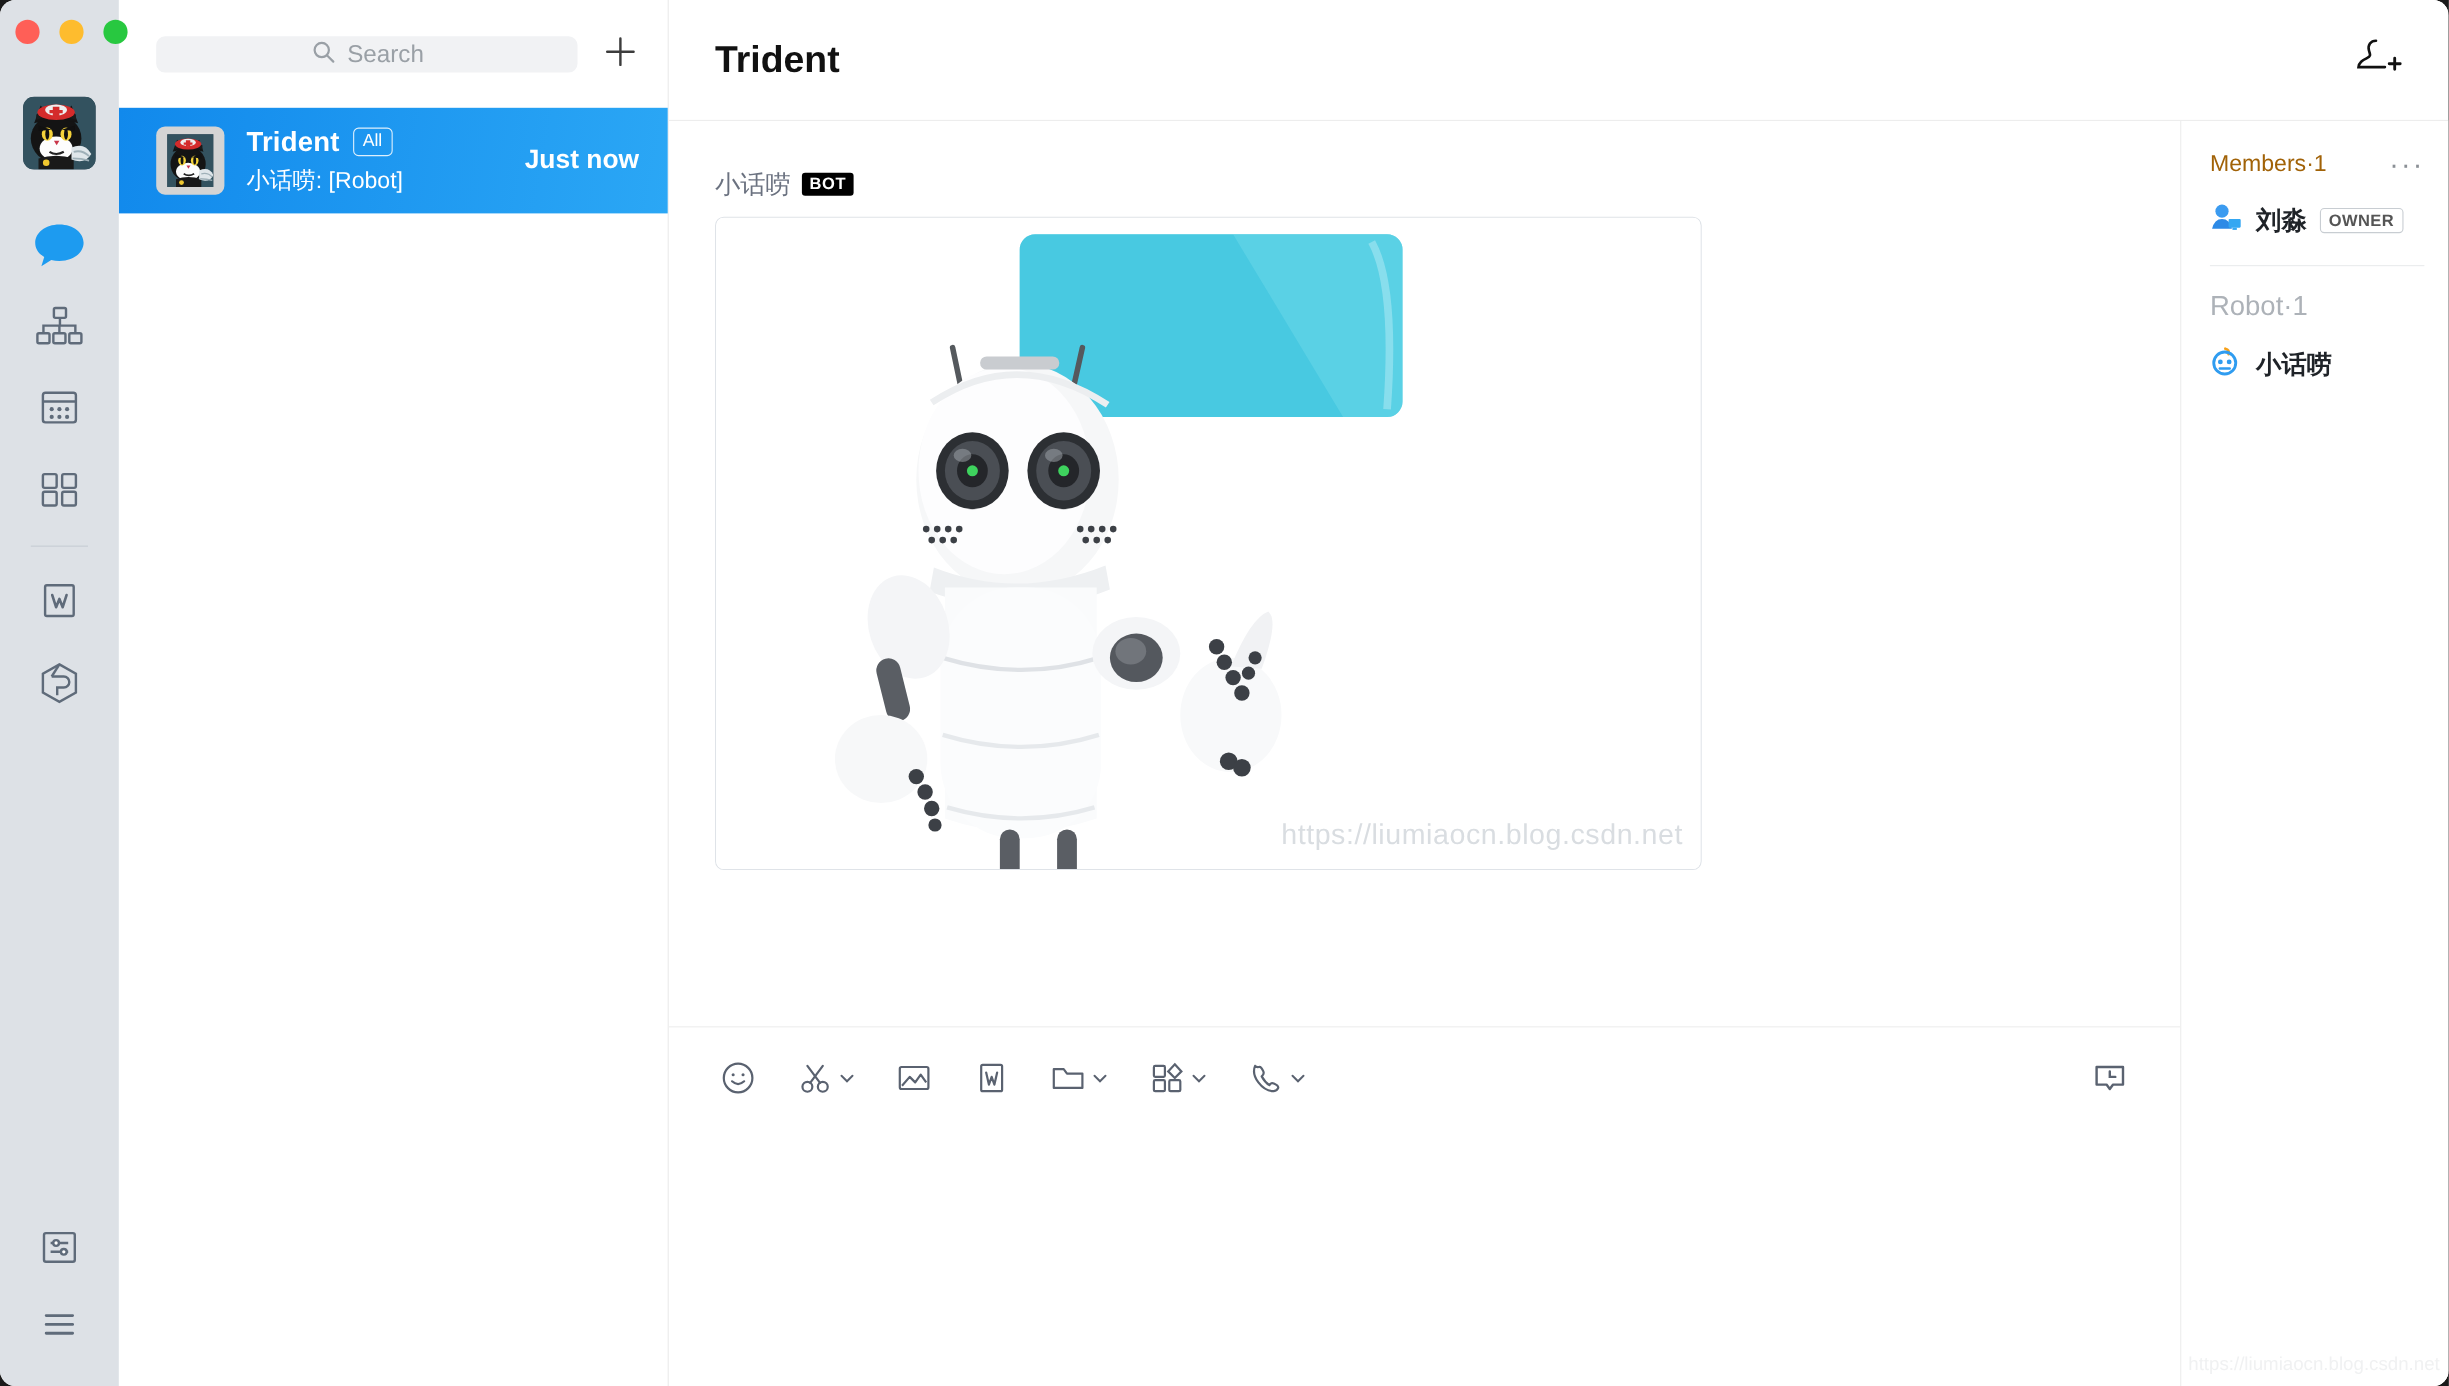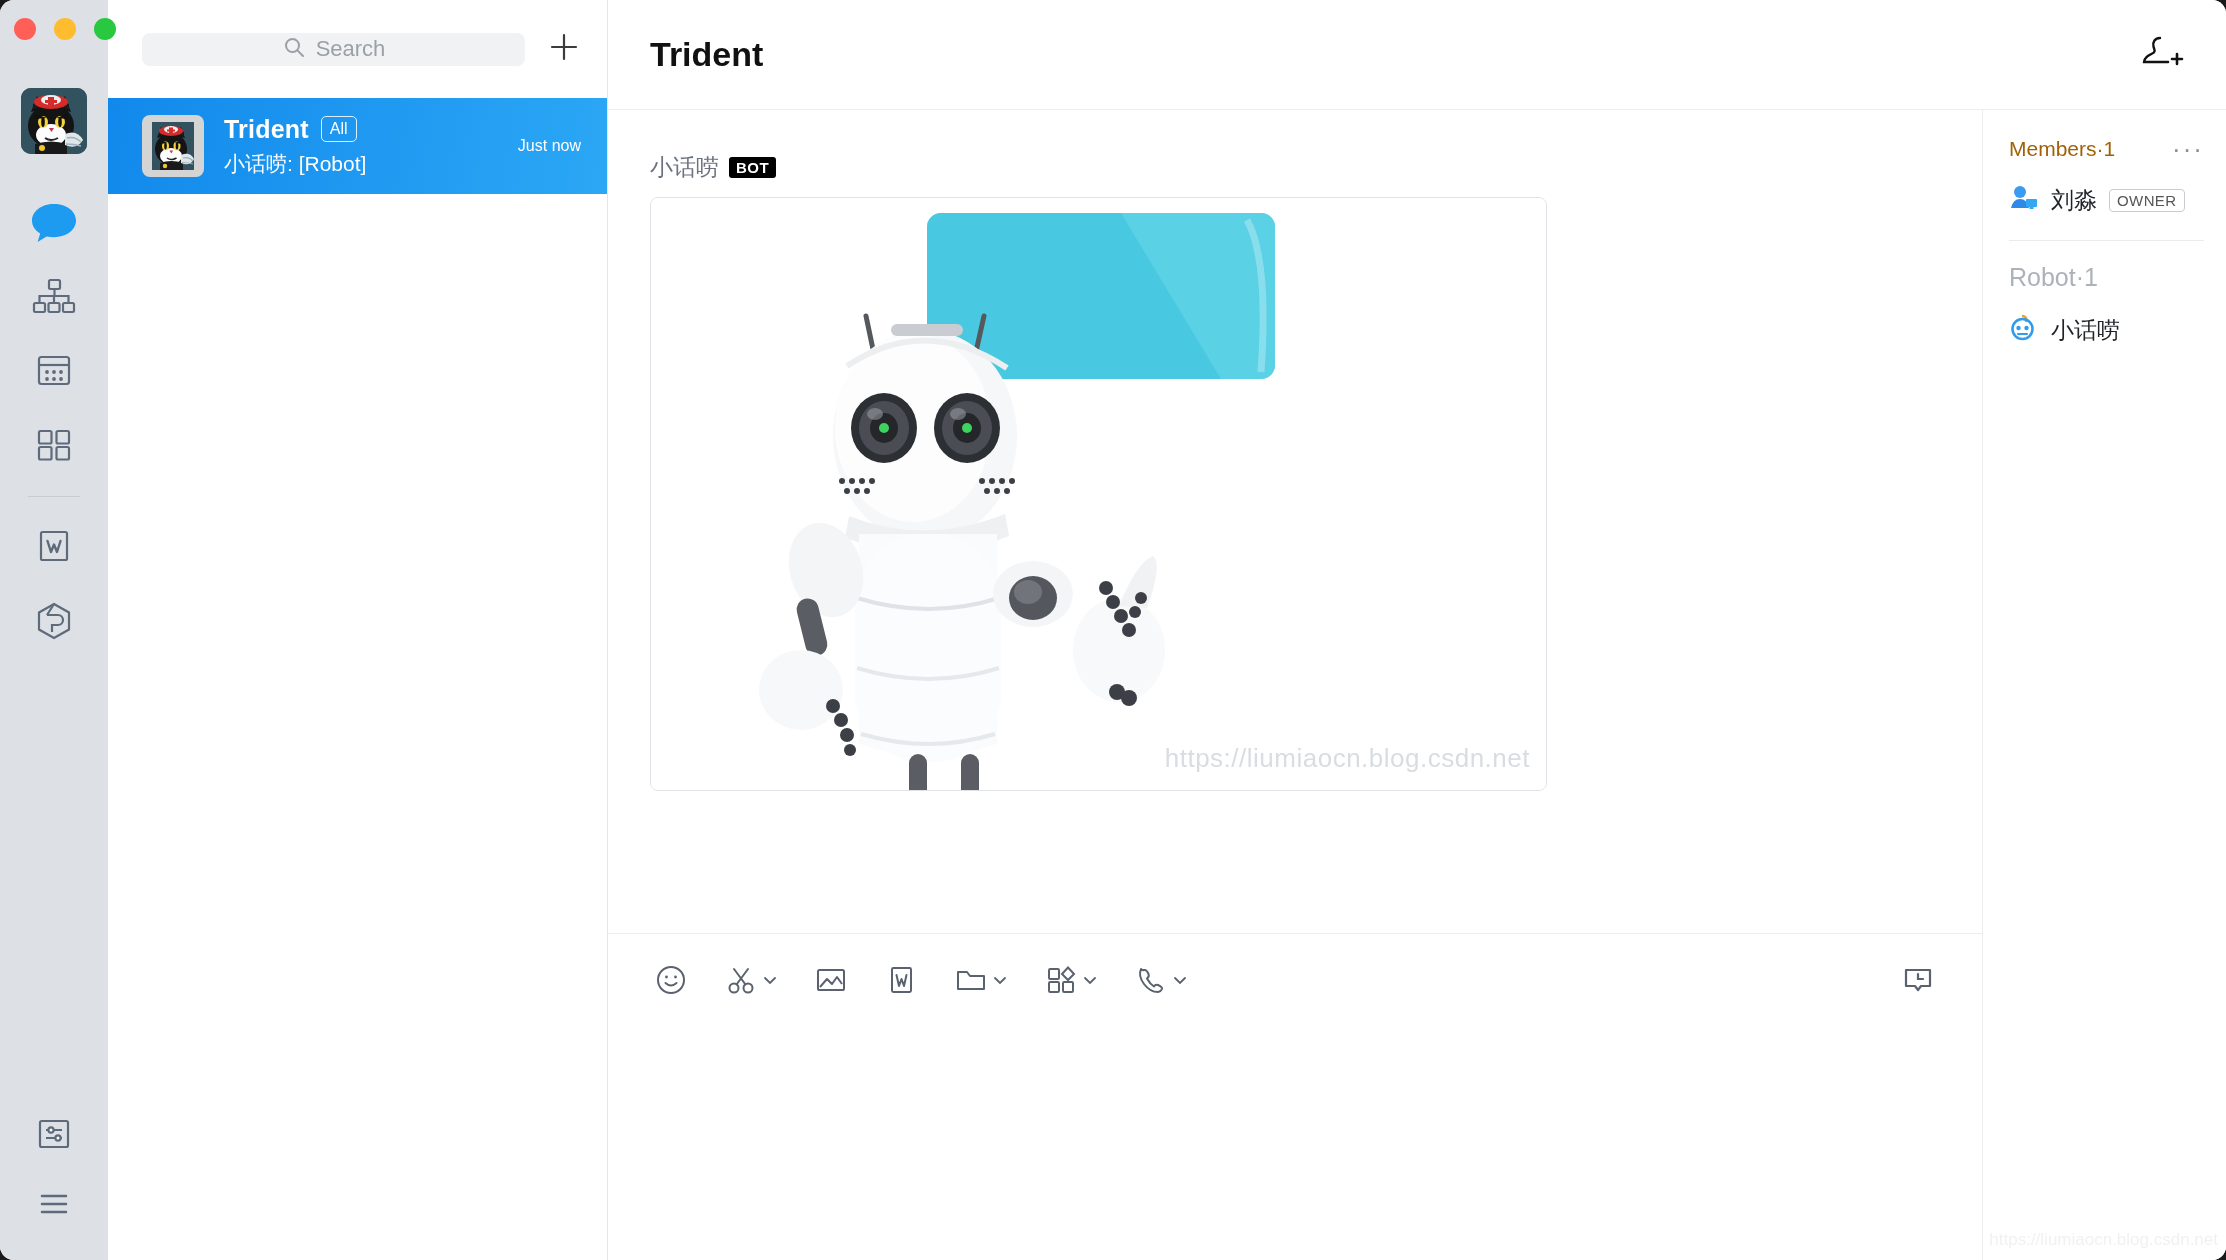--- a/index.html
+++ b/index.html
@@ -67,21 +67,21 @@
     display: flex; align-items: center; justify-content: center; overflow: hidden; }
   .chat-thumb-inner { width: 42px; height: 48px; overflow: hidden; position: relative; background: #2c4654; }
   .chat-mid { flex: 1; min-width: 0; display: flex; flex-direction: column; gap: 6px; }
   .chat-line1 { display: flex; align-items: center; gap: 12px; }
   .chat-title { font-size: 25px; font-weight: 700; letter-spacing: .2px; }
   .tag-all {
     font-size: 16px; padding: 1px 8px; border: 1px solid rgba(255,255,255,.85);
     border-radius: 5px; line-height: 1.35;
   }
   .chat-prev { font-size: 21px; }
-  .chat-time { font-size: 16px; font-weight: 400; white-space: nowrap; }
+  .chat-time { font-size: 24px; font-weight: 700; white-space: nowrap; }
 
   
   .main { flex: 1; min-width: 0; height: 100%; display: flex; flex-direction: column; background: #fff; }
   .main-head {
     height: 110px; flex: 0 0 110px; border-bottom: 1px solid #ededed;
     display: flex; align-items: center; padding: 0 40px 0 42px;
   }
   .main-title { font-size: 34px; font-weight: 700; color: #111; flex: 1; }
   .head-icon { color: #111; display: flex; align-items: center; }
 
@@ -113,21 +113,21 @@
   .input-area { height: 230px; }
 
   
   .members {
     width: 244px; flex: 0 0 244px; border-left: 1px solid #ededed;
     padding: 26px 0 0 0; background: #fff; position: relative;
   }
   .mem-head { display: flex; align-items: center; padding: 0 22px 0 26px; }
   .mem-head-t { font-size: 21px; color: #a16207; flex: 1; }
   .mem-dots { color: #8b9096; font-size: 26px; letter-spacing: 2px; line-height: 1; }
-  .mem-row { display: flex; align-items: center; gap: 12px; padding: 22px 22px 0 26px; }
+  .mem-row { display: flex; align-items: center; gap: 12px; padding: 22px 22px 0 26px; font-weight: bold; }
   .mem-name { font-size: 23px; color: #1f2328; }
   .owner-badge {
     font-size: 15px; color: #555; border: 1px solid #c8cdd2; border-radius: 4px;
     padding: 2px 7px; letter-spacing: .4px;
   }
   .mem-sep { height: 1px; background: #e9ebed; margin: 24px 22px 0 26px; }
   .mem-group { font-size: 25px; color: #adb2b8; padding: 22px 36px 0 26px; }
   .wm-corner { position: absolute; right: 8px; bottom: 10px; color: #f0f1f2; font-size: 17px; white-space: nowrap; }
 </style>
 </head>

